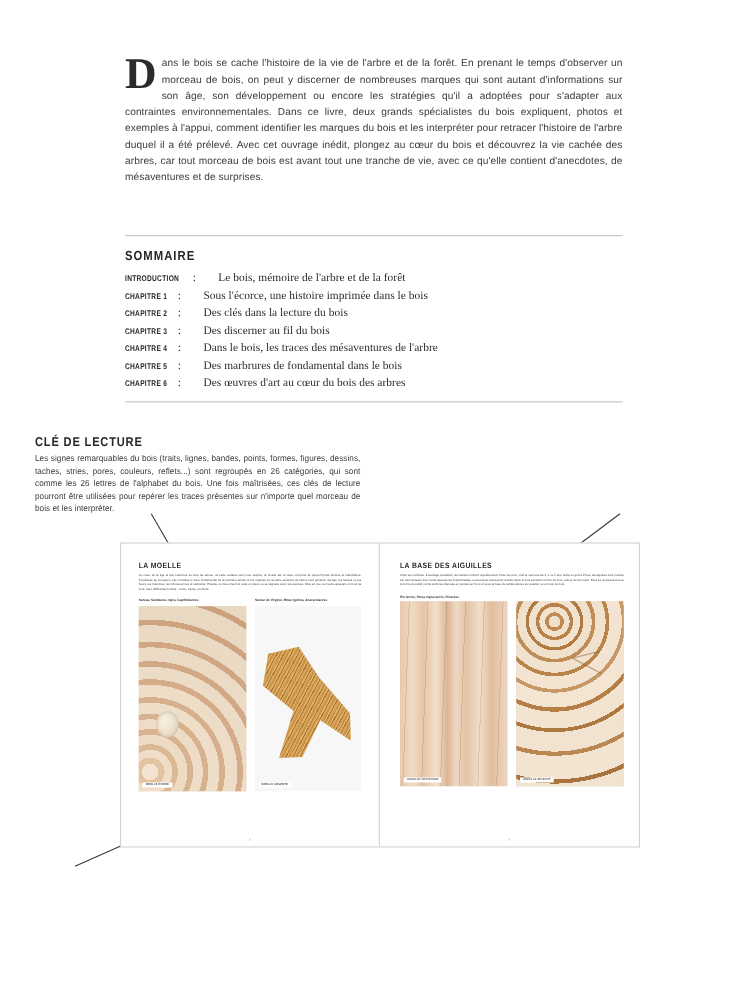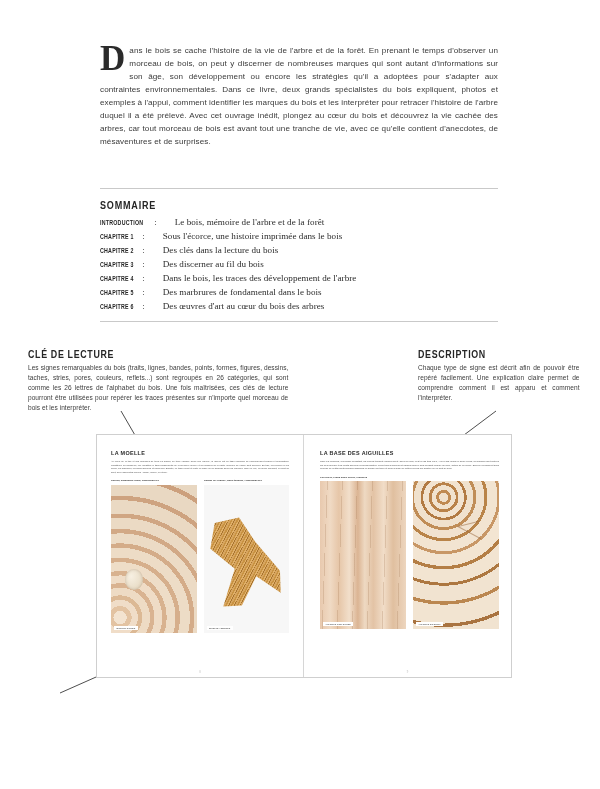--- a/index.html
+++ b/index.html
@@ -283,21 +283,21 @@
           <span class="toc-txt">Des clés dans la lecture du bois</span>
         </div>
         <div class="toc-row">
           <span class="toc-key">CHAPITRE 3</span>
           <span class="toc-sep">:</span>
           <span class="toc-txt">Des discerner au fil du bois</span>
         </div>
         <div class="toc-row">
           <span class="toc-key">CHAPITRE 4</span>
           <span class="toc-sep">:</span>
-          <span class="toc-txt">Dans le bois, les traces des développement de l'arbre</span>
+          <span class="toc-txt">Dans le bois, les traces des mésaventures de l'arbre</span>
         </div>
         <div class="toc-row">
           <span class="toc-key">CHAPITRE 5</span>
           <span class="toc-sep">:</span>
           <span class="toc-txt">Des marbrures de fondamental dans le bois</span>
         </div>
         <div class="toc-row">
           <span class="toc-key">CHAPITRE 6</span>
           <span class="toc-sep">:</span>
           <span class="toc-txt">Des œuvres d'art au cœur du bois des arbres</span>
@@ -305,24 +305,20 @@
       </div>
   </div>
 
   <div class="rule rule-bottom"></div>
 
   <div class="anno cle">
     <h3>CLÉ DE LECTURE</h3>
     <p>Les signes remarquables du bois (traits, lignes, bandes, points, formes, figures, dessins, taches, stries, pores, couleurs, reflets...) sont regroupés en 26 catégories, qui sont comme les 26 lettres de l'alphabet du bois. Une fois maîtrisées, ces clés de lecture pourront être utilisées pour repérer les traces présentes sur n'importe quel morceau de bois et les interpréter.</p>
   </div>
 
-  <div class="anno desc">
-    <h3>DESCRIPTION</h3>
-    <p>Chaque type de signe est décrit afin de pouvoir être repéré facilement. Une explication claire permet de comprendre comment il est apparu et comment l'interpréter.</p>
-  </div>
 
 
   <svg class="arrows" width="600" height="789" viewBox="0 0 600 789">
     <defs>
       <marker id="ah" markerWidth="7" markerHeight="7" refX="5.2" refY="2.6" orient="auto">
         <path d="M0,0 L5.6,2.6 L0,5.2 z" fill="#3a3a3a"></path>
       </marker>
     </defs>
     <path d="M121,411 L143,449" stroke="#3a3a3a" stroke-width="0.9" fill="none" marker-end="url(#ah)"></path>
     <path d="M496,411 L432,459" stroke="#3a3a3a" stroke-width="0.9" fill="none" marker-end="url(#ah)"></path>

